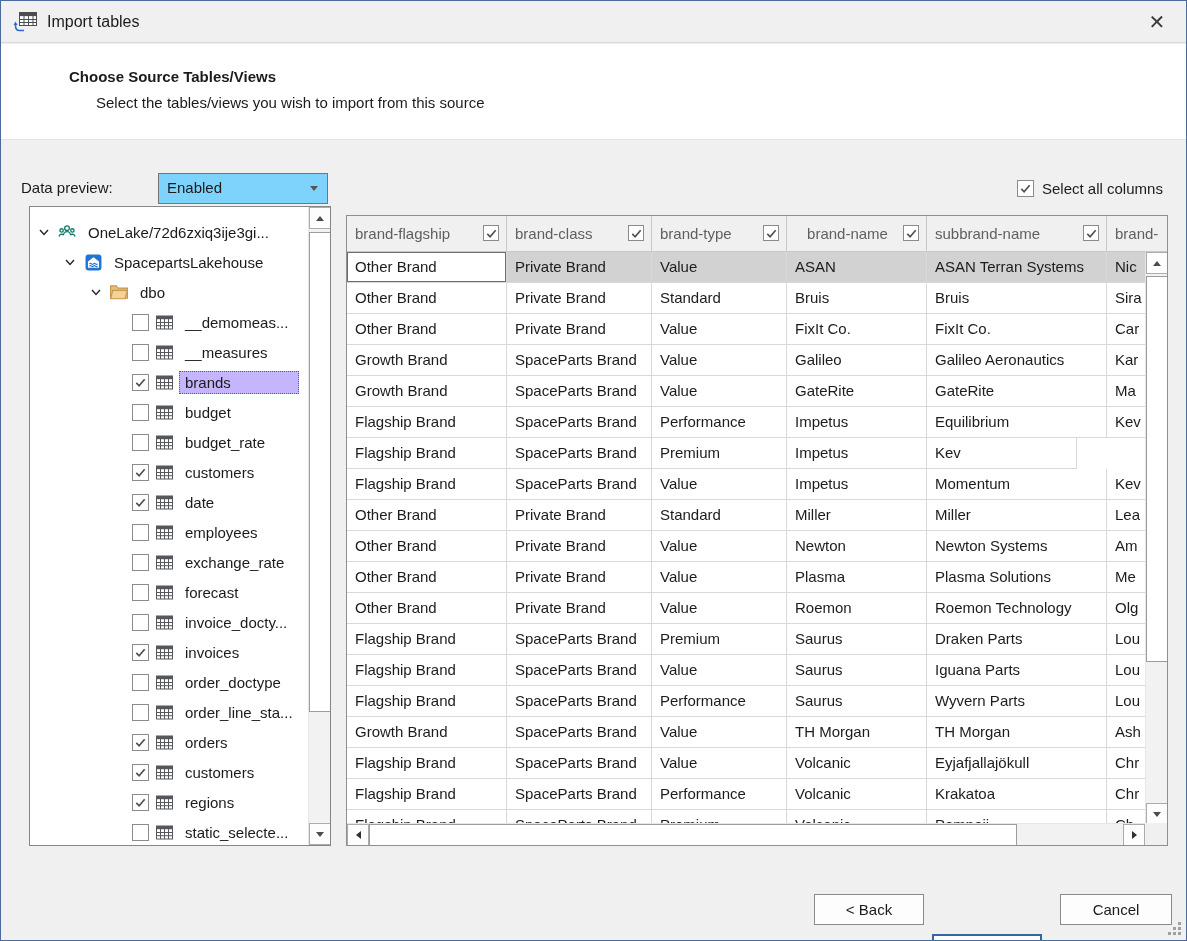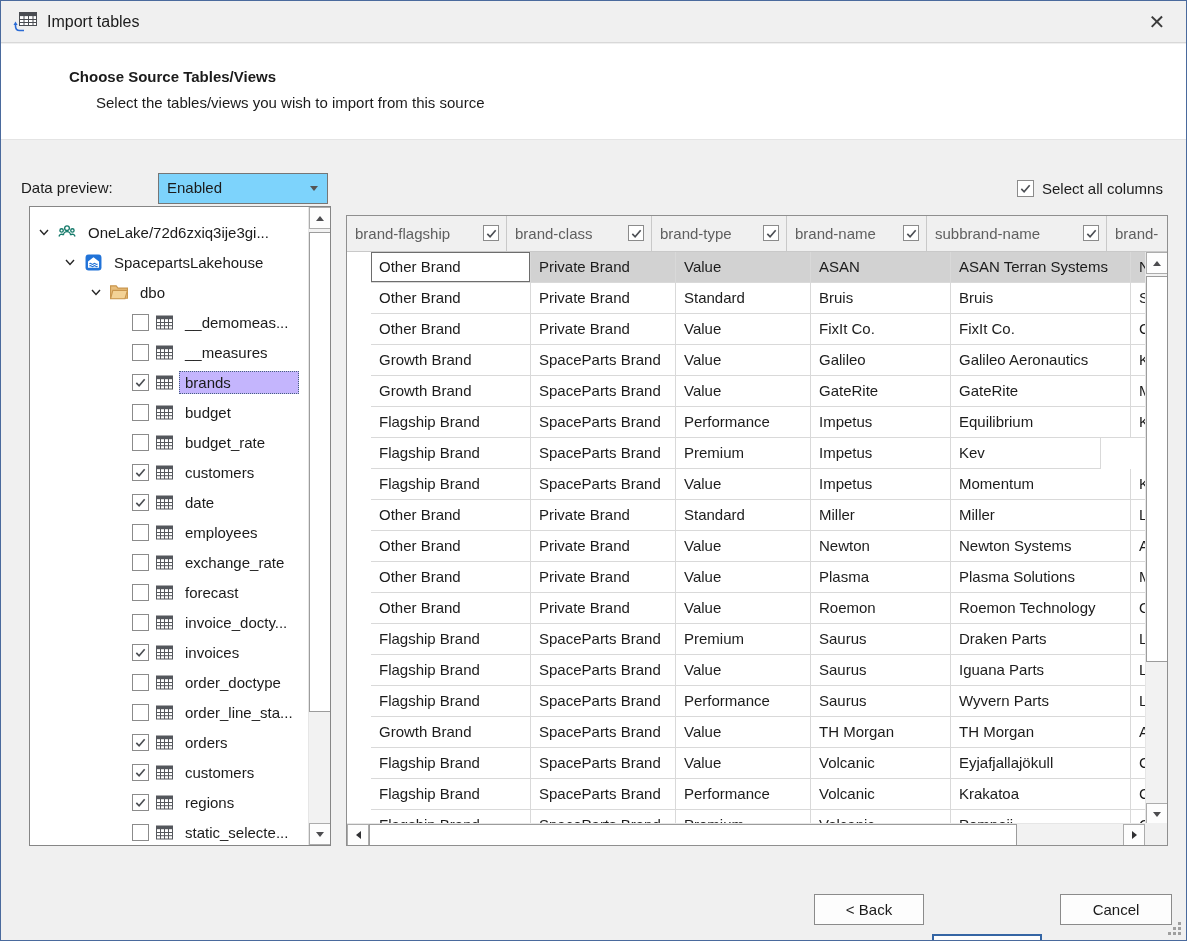--- a/index.html
+++ b/index.html
@@ -57,21 +57,21 @@
   .tri-left { width:0;height:0;border-top:4px solid transparent;border-bottom:4px solid transparent;border-right:5px solid #303033; }
   .tri-right{ width:0;height:0;border-top:4px solid transparent;border-bottom:4px solid transparent;border-left:5px solid #303033; }
   
   .grid { position:absolute; left:345px; top:214px; width:822px; height:631px; background:#fff;
           border:1px solid #8f8f8f; overflow:hidden; }
   .grid-header { position:absolute; top:0; left:0; height:36px; width:910px; display:flex; }
   .gh-cell { position:relative; height:36px; background:#f0f0f0; border-right:1px solid #c9c9c9;
              border-bottom:1px solid #c9c9c9; color:#5f5f5f; font-size:15px;
              display:flex; align-items:center; padding:0 26px 0 8px; flex:none; }
   .gh-cell .cb { position:absolute; right:7px; top:9px; width:16px; height:16px; }
-  .grid-body { position:absolute; top:36px; left:0; right:22px; bottom:22px; overflow:hidden;padding-left:24px; }
+  .grid-body { position:absolute; top:36px; left:0; right:22px; bottom:22px; overflow:hidden; }
   .g-row { display:flex; height:31px; width:910px; }
   .g-cell { flex:none; border-right:1px solid #d9d9d9; border-bottom:1px solid #d9d9d9;
             font-size:15px; line-height:29px; padding-left:8px; white-space:nowrap; overflow:hidden;
             color:#1c1c1c; background:#fff; }
   .g-row.selected .g-cell { background:#d2d2d2; }
   .g-row.selected .g-cell.current { background:#fff; box-shadow:inset 0 0 0 1px #6d6d6d; }
   .grid-corner { position:absolute; right:0; bottom:0; width:22px; height:22px; background:#f0f0f0; }
   
   .btn { position:absolute; top:893px; height:31px; background:#fdfdfd; border:1px solid #8b8b8b;
          font-size:15px; display:flex; align-items:center; justify-content:center; cursor:default; }
@@ -501,21 +501,21 @@
           </span>
         </div>
         <div class="gh-cell" style="width: 135px;">
           <span>brand-type</span>
           <span class="cb">
             <svg width="13" height="13" viewBox="0 0 14 14">
               <path d="M2.5 7.5 L5.5 10.5 L11.5 3.5" stroke="#4c4f54" stroke-width="1.8" fill="none"></path>
             </svg>
           </span>
         </div>
-        <div class="gh-cell" style="width: 140px;">
+        <div class="gh-cell" style="width: 140px; justify-content: center;">
           <span>brand-name</span>
           <span class="cb">
             <svg width="13" height="13" viewBox="0 0 14 14">
               <path d="M2.5 7.5 L5.5 10.5 L11.5 3.5" stroke="#4c4f54" stroke-width="1.8" fill="none"></path>
             </svg>
           </span>
         </div>
         <div class="gh-cell" style="width: 180px;">
           <span>subbrand-name</span>
           <span class="cb">

